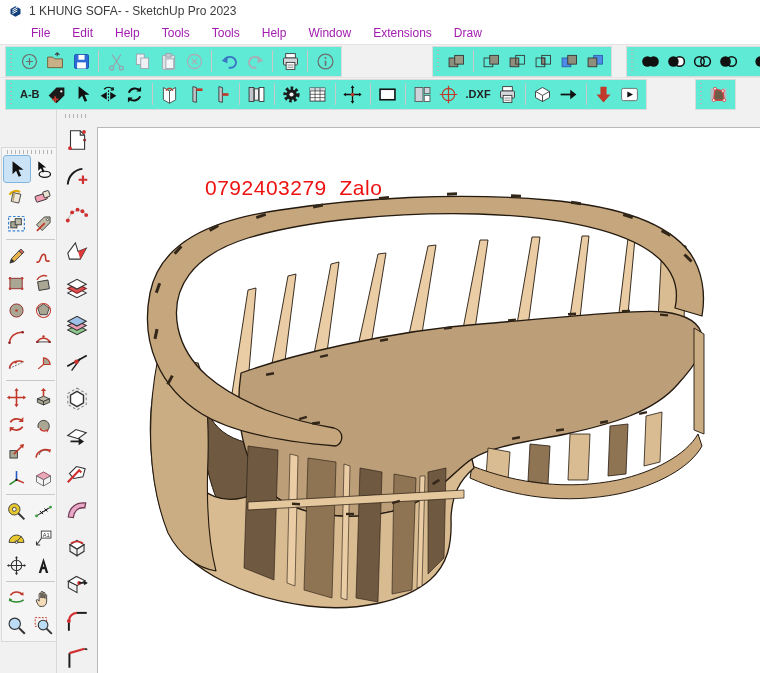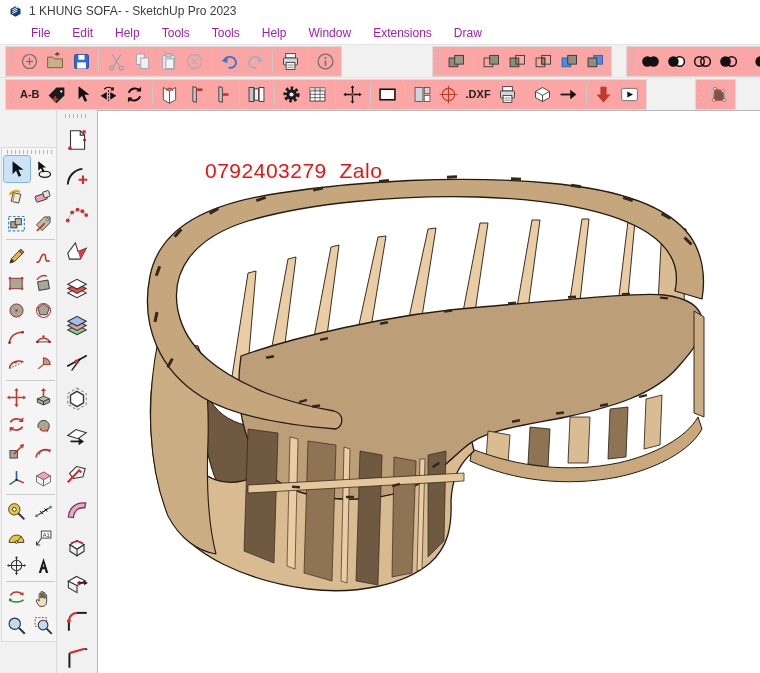--- a/index.html
+++ b/index.html
@@ -10,21 +10,21 @@
             padding-left:8px;font-size:12px;color:#3c3c3c;}
   .logo{width:15px;height:15px;flex:none;display:inline-flex;}
   .logo svg{width:15px;height:15px;}
   
   .menubar{height:22px;background:#fff;display:flex;align-items:center;padding-left:20px;
            font-size:12px;color:#a21caf;}
   .menu-item{padding:3px 11px;cursor:default;}
   
   .trow{height:33px;background:#f1f1f1;display:flex;align-items:center;padding-left:5px;
         border-top:1px solid #e4e4e4;box-sizing:border-box;white-space:nowrap;overflow:hidden;}
-  .tgroup{display:inline-flex;align-items:center;height:29px;background:#fca5a5;
+  .tgroup{display:inline-flex;align-items:center;height:29px;background:#5eead4;
           border:1px solid #dadada;padding:0 3px 0 1px;flex:none;}
   .grip{width:4px;height:22px;margin:0 3px 0 2px;flex:none;
         background-image:repeating-linear-gradient(to bottom,#b3b3b3 0 1.5px,transparent 1.5px 4px);
         background-size:2px 100%;background-repeat:no-repeat;background-position:center;}
   .btn{width:26px;height:26px;display:inline-flex;align-items:center;justify-content:center;
        border-radius:2px;flex:none;cursor:default;}
   .btn svg{width:21px;height:21px;}
   .btn.txt{width:auto;padding:0 4px;font-size:11px;font-weight:bold;color:#222;}
   .btn.active{background:#CBE3F7;outline:1px solid #7FB5DE;}
   .sep{width:1px;height:22px;background:#c9c9c9;margin:0 4px;flex:none;}
@@ -37,21 +37,21 @@
          background-image:repeating-linear-gradient(to right,#b3b3b3 0 1.5px,transparent 1.5px 4px);}
   .toolset-grid{display:grid;grid-template-columns:26px 26px;gap:1px;justify-content:center;}
   .hsep{grid-column:1/3;height:1px;background:#c9c9c9;margin:2px 2px;}
   .plugin-col{position:absolute;top:0;bottom:0;left:56px;width:41px;background:#f1f1f1;
               border-left:1px solid #d8d8d8;display:flex;flex-direction:column;align-items:center;
               padding-top:3px;gap:7px;overflow:hidden;box-sizing:border-box;}
   .plugin-col .hgrip{width:24px;margin:1px 0 0 0;flex:none;}
   .plugin-col .btn{width:30px;height:30px;}
   .plugin-col .btn svg{width:26px;height:26px;}
   .viewport{flex:1;position:relative;background:#fff;border-left:1px solid #b9b9b9;
-            border-top:1px solid #b9b9b9;overflow:hidden;}
+            border-top:1px solid #b9b9b9;overflow:hidden;margin-top:17px;}
   .watermark{position:absolute;left:107px;top:48px;font-size:21px;white-space:pre;
              letter-spacing:.5px;}
   .model-svg{position:absolute;left:0;top:0;}
   .defsbox{position:absolute;width:0;height:0;overflow:hidden;}
 </style>
 </head>
 <body>
 
 <svg class="defsbox" aria-hidden="true">
     <defs>

